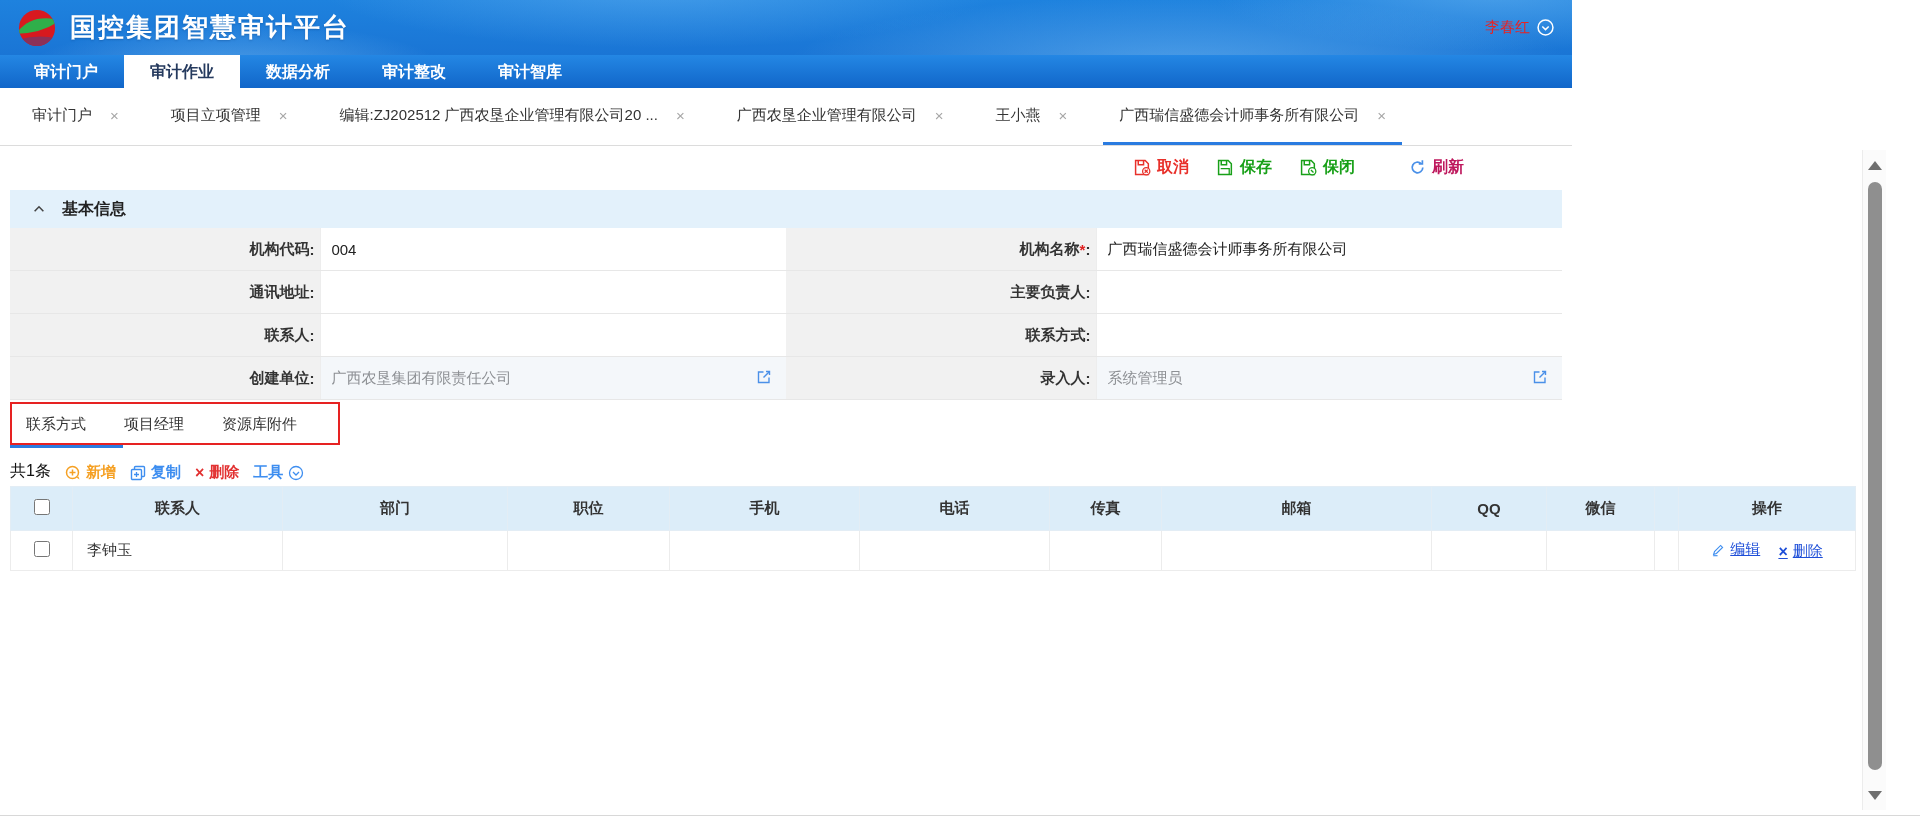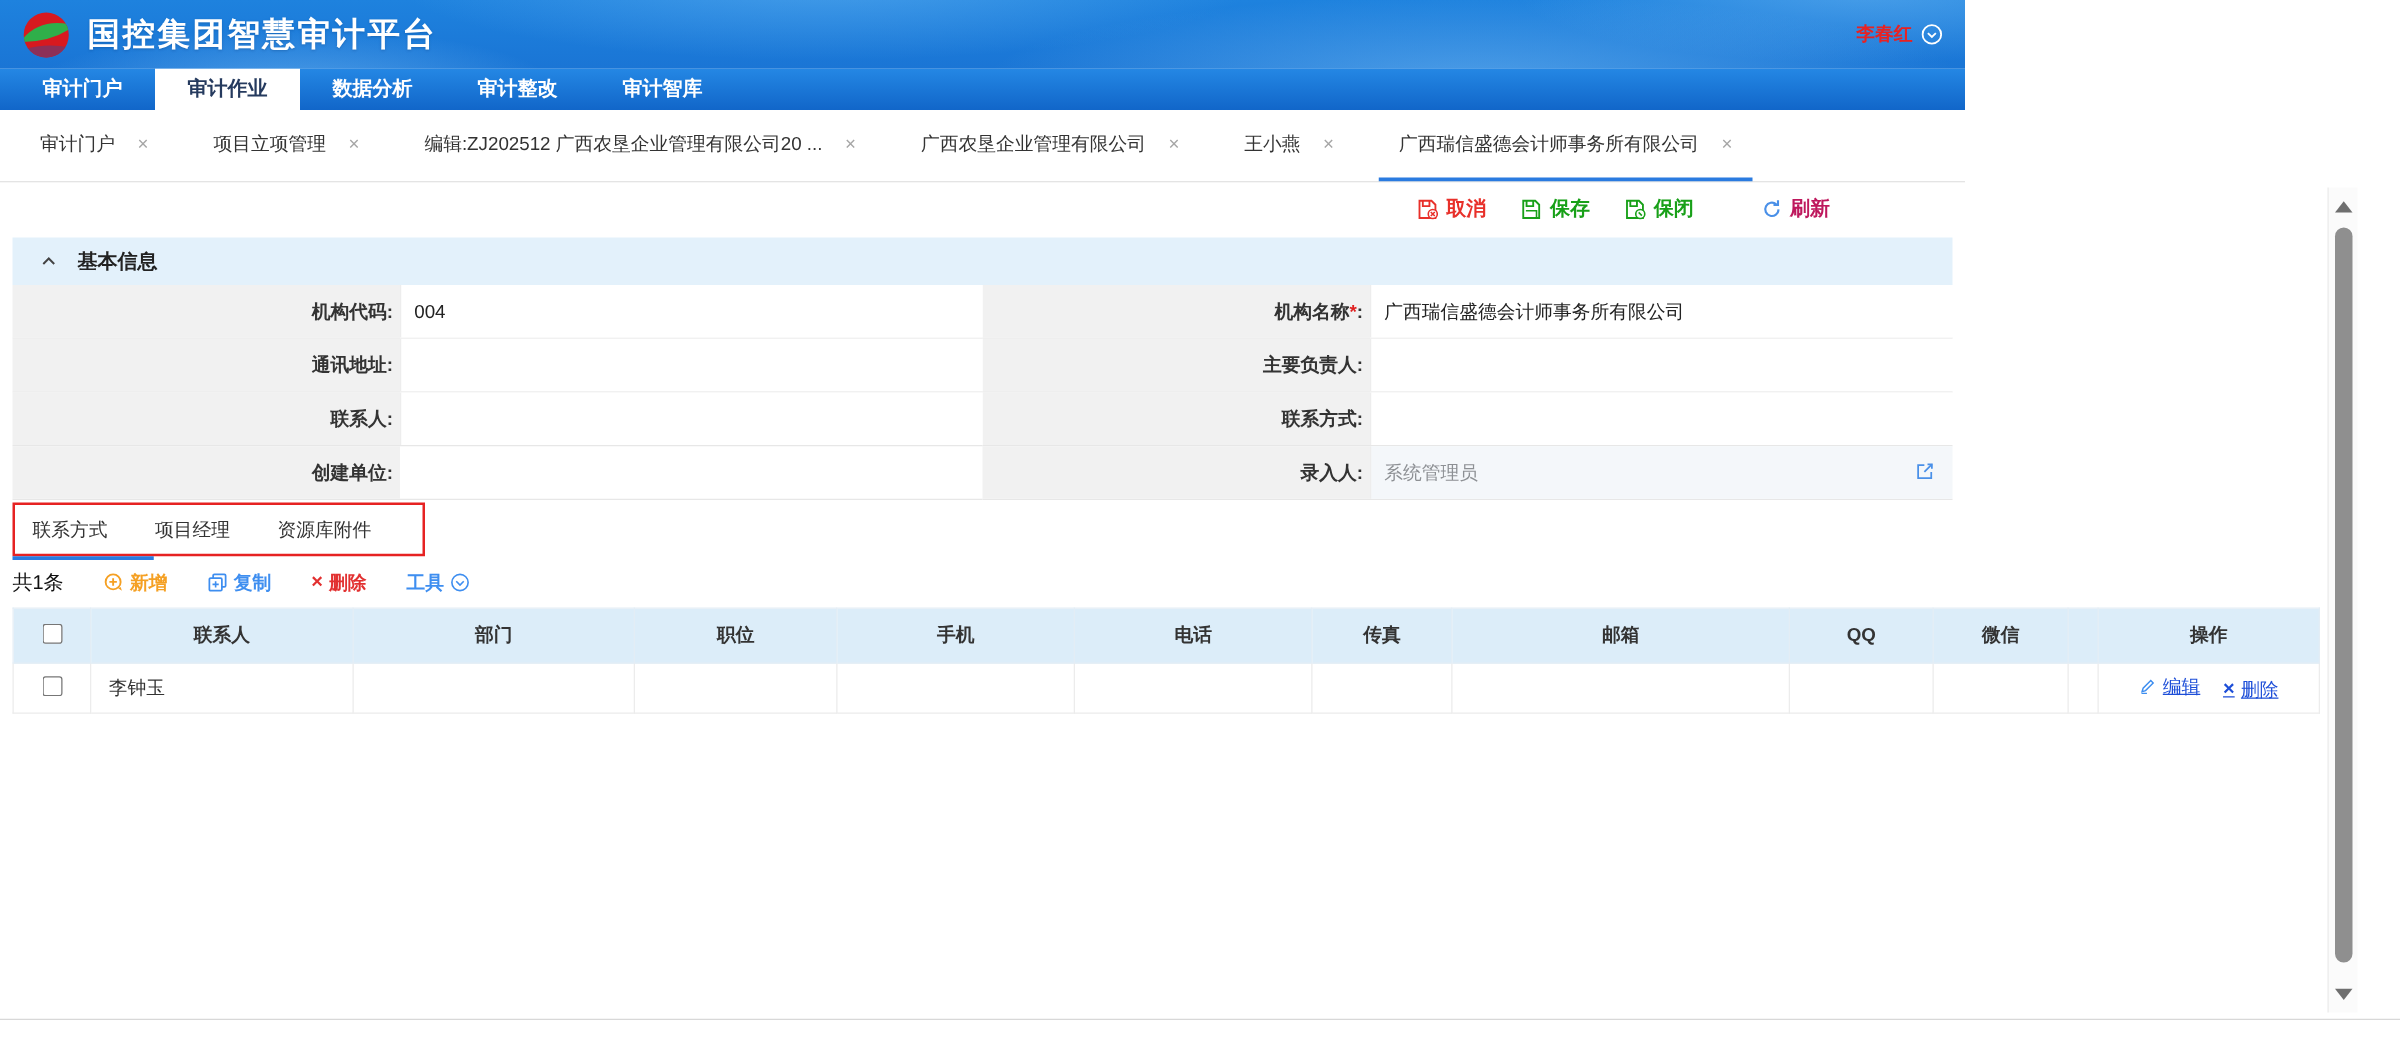--- a/index.html
+++ b/index.html
@@ -15,21 +15,21 @@
       radial-gradient(ellipse 480px 90px at 42% -30%, rgba(110,185,245,.5), rgba(110,185,245,0) 72%),
       radial-gradient(ellipse 560px 100px at 75% 120%, rgba(130,200,250,.5), rgba(130,200,250,0) 70%),
       radial-gradient(ellipse 400px 80px at 95% -10%, rgba(120,190,245,.45), rgba(120,190,245,0) 70%),
       linear-gradient(#1e82de,#1a75d5);
   }
   .logo{ width:38px; height:38px; flex:0 0 auto; }
   .app-title{ color:#fff; font-size:26px; font-weight:bold; margin-left:14px; letter-spacing:2px;
               text-shadow:0 1px 2px rgba(0,40,90,.25); }
   .header-spacer{ flex:1; }
   .user-box{ display:flex; align-items:center; gap:7px; cursor:pointer; }
-  .user-name{ color:#e82222; font-size:15px; font-weight:bold; }
+  .user-name{ color:#e82222; font-size:15px; font-weight:normal; }
 
   
   .main-nav{ height:33px; display:flex; align-items:stretch; padding-left:8px;
              background:linear-gradient(#2487e4,#1166c9); }
   .nav-item{ color:#fff; font-size:16px; font-weight:bold; line-height:33px;
              padding:0 26px; cursor:pointer; white-space:nowrap; }
   .nav-item.active{ background:#fff; color:#253a5e; }
 
   
   .tab-bar{ height:58px; display:flex; align-items:stretch; background:#fff;
@@ -70,21 +70,21 @@
 
   
   .subtabs{ position:relative; margin-left:10px; height:48px; display:flex; align-items:center;
             padding-left:16px; gap:38px; }
   .subtab{ font-size:15px; color:#333; cursor:pointer; white-space:nowrap; }
   .annotation-box{ position:absolute; left:0; top:2px; width:330px; height:43px;
                    border:2px solid #e62222; pointer-events:none; }
   .subtab-underline{ position:absolute; left:0; bottom:0; width:113px; height:3px; background:#2a7be0; }
 
   
-  .list-toolbar{ margin:2px 10px 0 10px; height:32px; display:flex; align-items:center; gap:32px; }
+  .list-toolbar{ margin:2px 10px 0 10px; height:32px; display:flex; align-items:flex-end; gap:14px; }
   .lt-count{ font-size:16px; color:#111; }
   .lt-btn{ display:flex; align-items:center; gap:5px; font-size:15px; font-weight:bold; cursor:pointer; }
   .lt-add{ color:#f5a023; }
   .lt-copy{ color:#3e8ef0; }
   .lt-del{ color:#e23030; }
   .lt-tools{ color:#3e8ef0; }
   .x-glyph{ font-size:16px; font-weight:bold; line-height:1; }
 
   
   table.grid{ margin:4px 0 0 10px; border-collapse:collapse; table-layout:fixed; width:1845px; }
@@ -288,20 +288,28 @@
         <input class="finput" value="" style="">
       </div>
     </div>
 
     <div class="cell readonly">
       <div class="flabel">
           <span>创建单位</span>
           <span class="req"></span>
           <span>:</span>
         </div>
+      <div class="fvalue">
+        <span class="ro-text">广西农垦集团有限责任公司</span>
+        <svg class="popup-icon" width="16" height="16" viewBox="0 0 16 16">
+          <path d="M13 8.5V13.5H2.5V3h5" fill="none" stroke="#4a90e8" stroke-width="1.4"></path>
+          <path d="M7.5 8.5l6-6" fill="none" stroke="#4a90e8" stroke-width="1.4"></path>
+          <path d="M10 2.5h3.5V6" fill="none" stroke="#4a90e8" stroke-width="1.4"></path>
+        </svg>
+      </div>
     </div>
     <div class="cell readonly">
       <div class="flabel">
           <span>录入人</span>
           <span class="req"></span>
           <span>:</span>
         </div>
       <div class="fvalue">
         <span class="ro-text">系统管理员</span>
         <svg class="popup-icon" width="16" height="16" viewBox="0 0 16 16">

